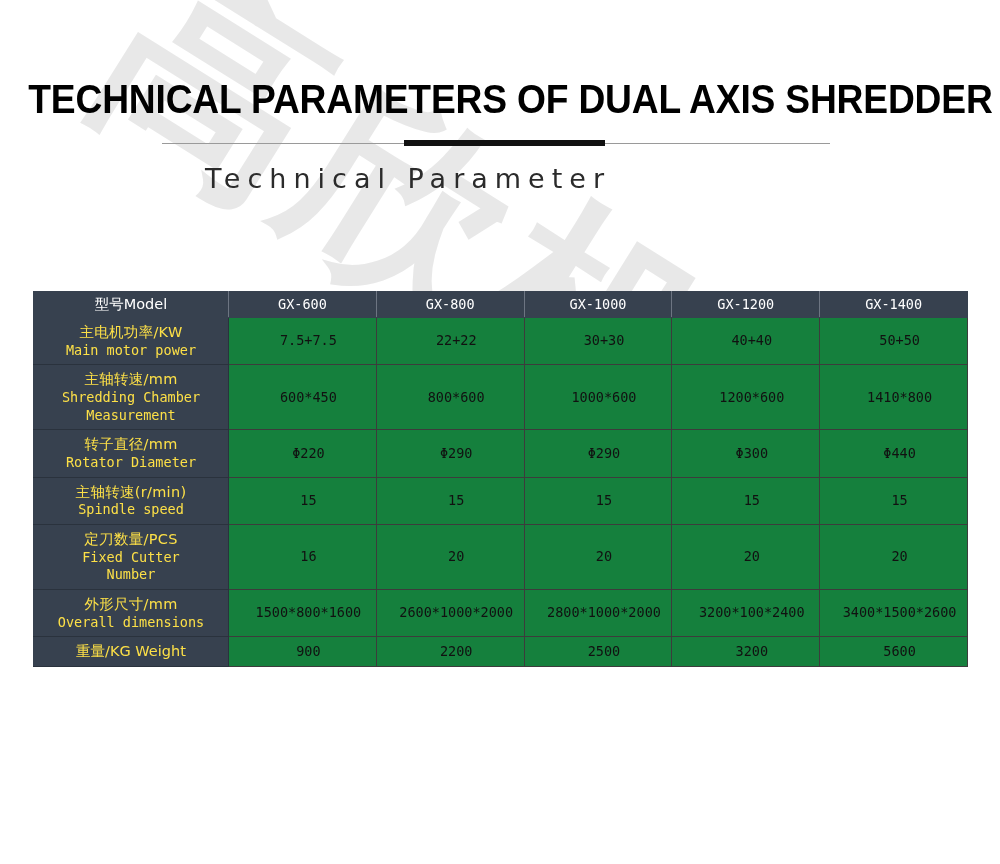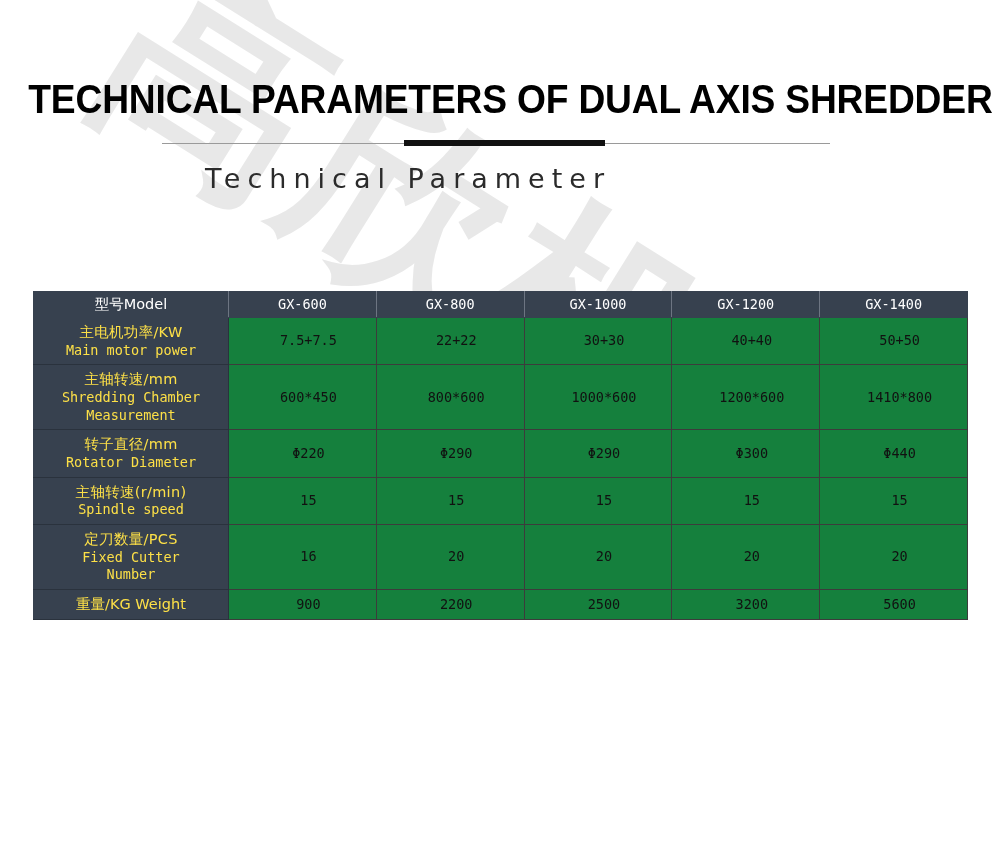--- a/index.html
+++ b/index.html
@@ -268,20 +268,31 @@
               <span class="en">Fixed Cutter Number</span>
             </td>
             <td class="val">16</td>
             <td class="val">20</td>
             <td class="val">20</td>
             <td class="val">20</td>
             <td class="val">20</td>
           </tr>
           <tr>
             <td class="label">
+              <span class="cn">外形尺寸/mm</span>
+              <span class="en">Overall dimensions</span>
+            </td>
+            <td class="val">1500*800*1600</td>
+            <td class="val">2600*1000*2000</td>
+            <td class="val">2800*1000*2000</td>
+            <td class="val">3200*100*2400</td>
+            <td class="val">3400*1500*2600</td>
+          </tr>
+          <tr>
+            <td class="label">
               <span class="inline-mix">重量/KG Weight</span>
             </td>
             <td class="val">900</td>
             <td class="val">2200</td>
             <td class="val">2500</td>
             <td class="val">3200</td>
             <td class="val">5600</td>
           </tr>
         </tbody>
     </table>

